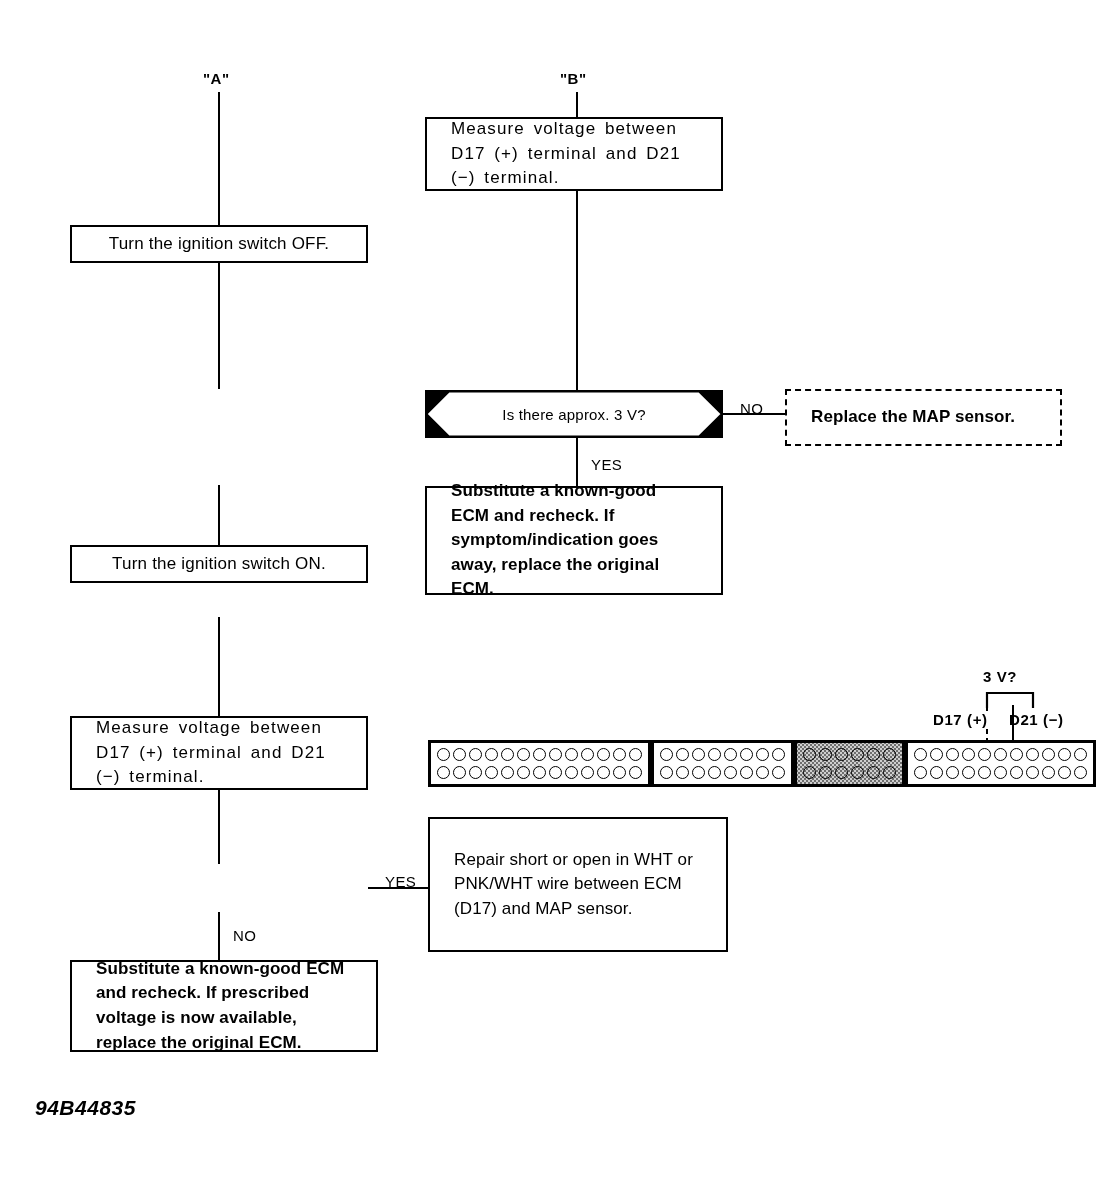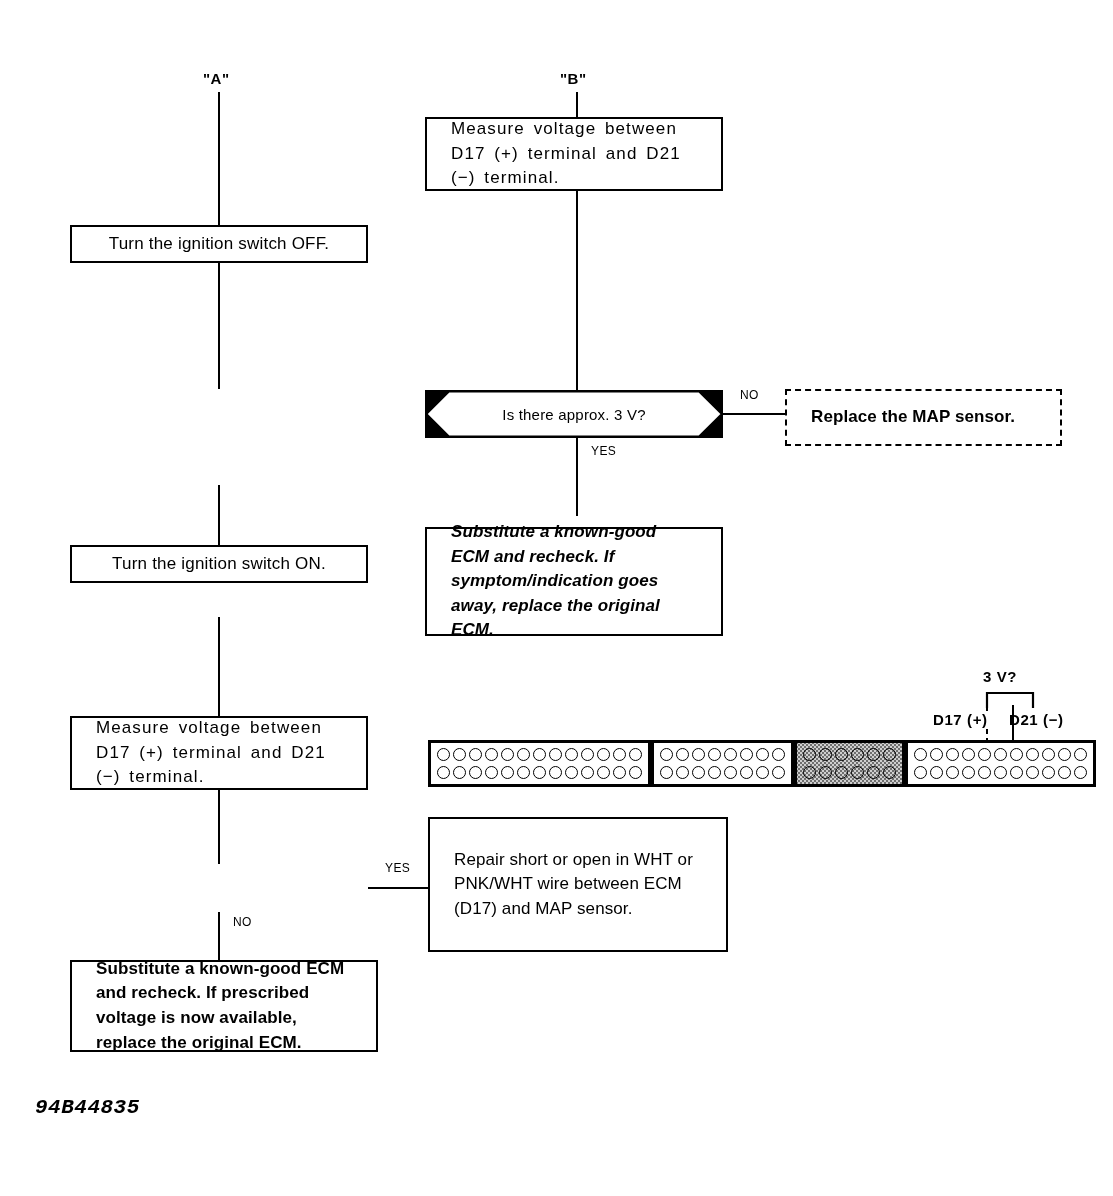--- a/index.html
+++ b/index.html
@@ -74,33 +74,34 @@
   .line-h.thin { height: 1.5px; }
 
   .anchor-label {
     position: absolute;
     font-size: 15px;
     font-weight: bold;
     letter-spacing: 0.5px;
   }
   .edge-label {
     position: absolute;
-    font-size: 12px;
+    font-size: 15px;
     letter-spacing: 0.4px;
+    margin-top: 12px;
   }
   .pin-label {
     position: absolute;
     font-size: 15px;
     font-weight: bold;
     letter-spacing: 0.6px;
     white-space: nowrap;
   }
   .ref-code {
     position: absolute;
-    font-family: Liberation Mono, monospace;
+    font-family: Liberation Sans, sans-serif;
     font-style: italic;
     font-weight: bold;
     font-size: 21px;
     letter-spacing: 0.5px;
   }
 
   
   #connector {
     position: absolute;
     display: flex;
@@ -189,21 +190,21 @@
   </div>
 
   <div class="line-h thin" style="left:723px; top:413px; width:62px;"></div>
   <div class="edge-label" style="left:740px; top:388px;">NO</div>
 
   <div class="node dashed bold tight" style="left:785px; top:389px; width:277px; height:57px;">Replace the MAP sensor.</div>
 
   <div class="line-v thin" style="left:576px; top:438px; height:78px;"></div>
   <div class="edge-label" style="left:591px; top:444px;">YES</div>
 
-  <div class="node bold tight" style="left:425px; top:527px; width:298px; height:109px;font-style:italic;">Substitute a known-good ECM and recheck. If symptom/indication goes away, replace the original ECM.</div>
+  <div class="node bold tight" style="left:425px; top:486px; width:298px; height:109px;">Substitute a known-good ECM and recheck. If symptom/indication goes away, replace the original ECM.</div>
 
   <div class="node tight" style="left:428px; top:817px; width:300px; height:135px;">Repair short or open in WHT or PNK/WHT wire between ECM (D17) and MAP sensor.</div>
 
   <div class="pin-label" style="left:983px; top:668px;">3 V?</div>
 
   <svg style="position:absolute; left:985px; top:690px; width:50px; height:20px;" viewBox="0 0 50 20">
     <path d="M2,18 L2,3 L48,3 L48,18" fill="none" stroke="#000" stroke-width="2.2"></path>
   </svg>
 
   <div class="pin-label" style="left:933px; top:711px;">D17 (+)</div>

